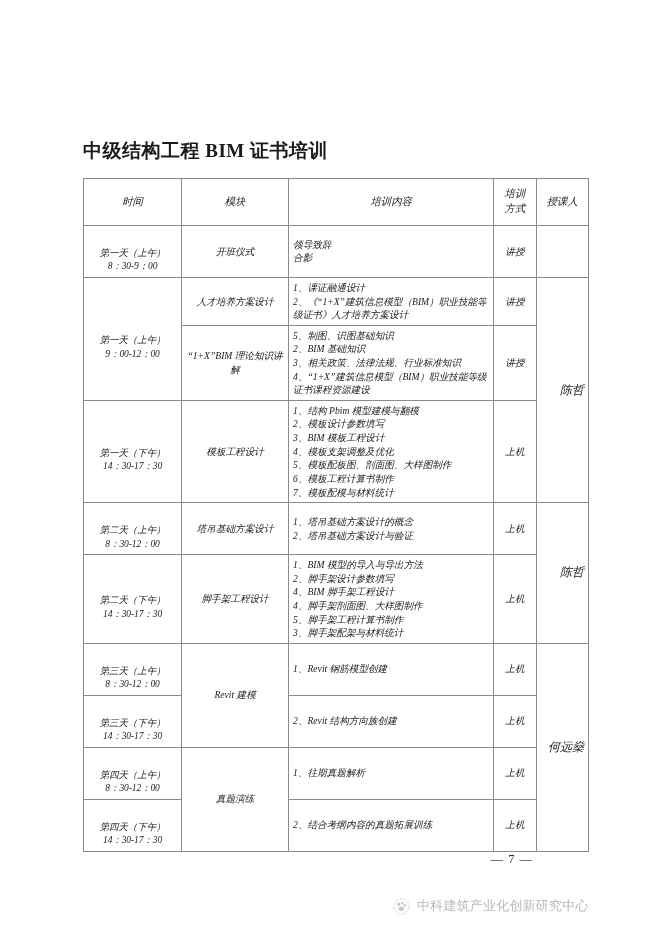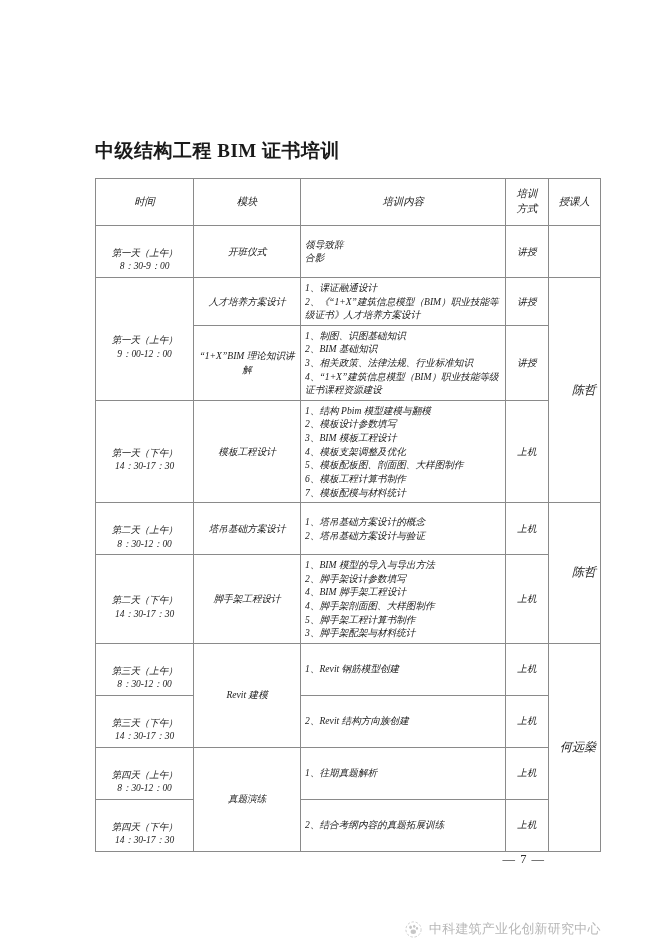--- a/index.html
+++ b/index.html
@@ -11,21 +11,21 @@
   body {
     width: 671px;
     height: 938px;
     position: relative;
     font-family: "Liberation Serif", "DejaVu Serif", serif;
     color: #1a1a1a;
     overflow: hidden;
   }
   .page {
     position: absolute;
-    left: 12px; top: 0;
+    left: 0; top: 0;
     width: 606px;
     height: 938px;
     background: #fff;
   }
   .doc-title {
     position: absolute;
     left: 83px;
     top: 138px;
     font-size: 19px;
     font-weight: bold;
@@ -90,21 +90,20 @@
     left: 393px;
     top: 897px;
     display: flex;
     align-items: center;
     gap: 7px;
     opacity: 0.55;
     color: #7b7b7b;
     font-size: 13px;
     font-family: "Liberation Sans", "DejaVu Sans", sans-serif;
     white-space: nowrap;
-    margin-top: 23px;
   }
   .watermark .wm-logo {
     width: 17px; height: 17px;
     display: inline-block;
     position: relative;
   }
   .watermark .wm-text { letter-spacing: 0.2px; }
 </style>
 </head>
 <body>
@@ -159,21 +158,21 @@
           <span class="line">1、课证融通设计</span>
           <span class="line">2、《“1+X”建筑信息模型（BIM）职业技能等级证书》人才培养方案设计</span>
         </td>
         <td class="way-cell">讲授</td>
         <td class="lect-cell" rowspan="3">陈哲</td>
       </tr>
 
       <tr>
         <td class="mod-cell">“1+X”BIM 理论知识讲解</td>
         <td class="content-cell">
-          <span class="line">1、制图、识图基础知识</span>
+          <span class="line">5、制图、识图基础知识</span>
           <span class="line">2、BIM 基础知识</span>
           <span class="line">3、相关政策、法律法规、行业标准知识</span>
           <span class="line">4、“1+X”建筑信息模型（BIM）职业技能等级证书课程资源建设</span>
         </td>
         <td class="way-cell">讲授</td>
       </tr>
 
       <tr>
         <td class="time-cell">
           <span class="l1">第一天（下午）</span>

